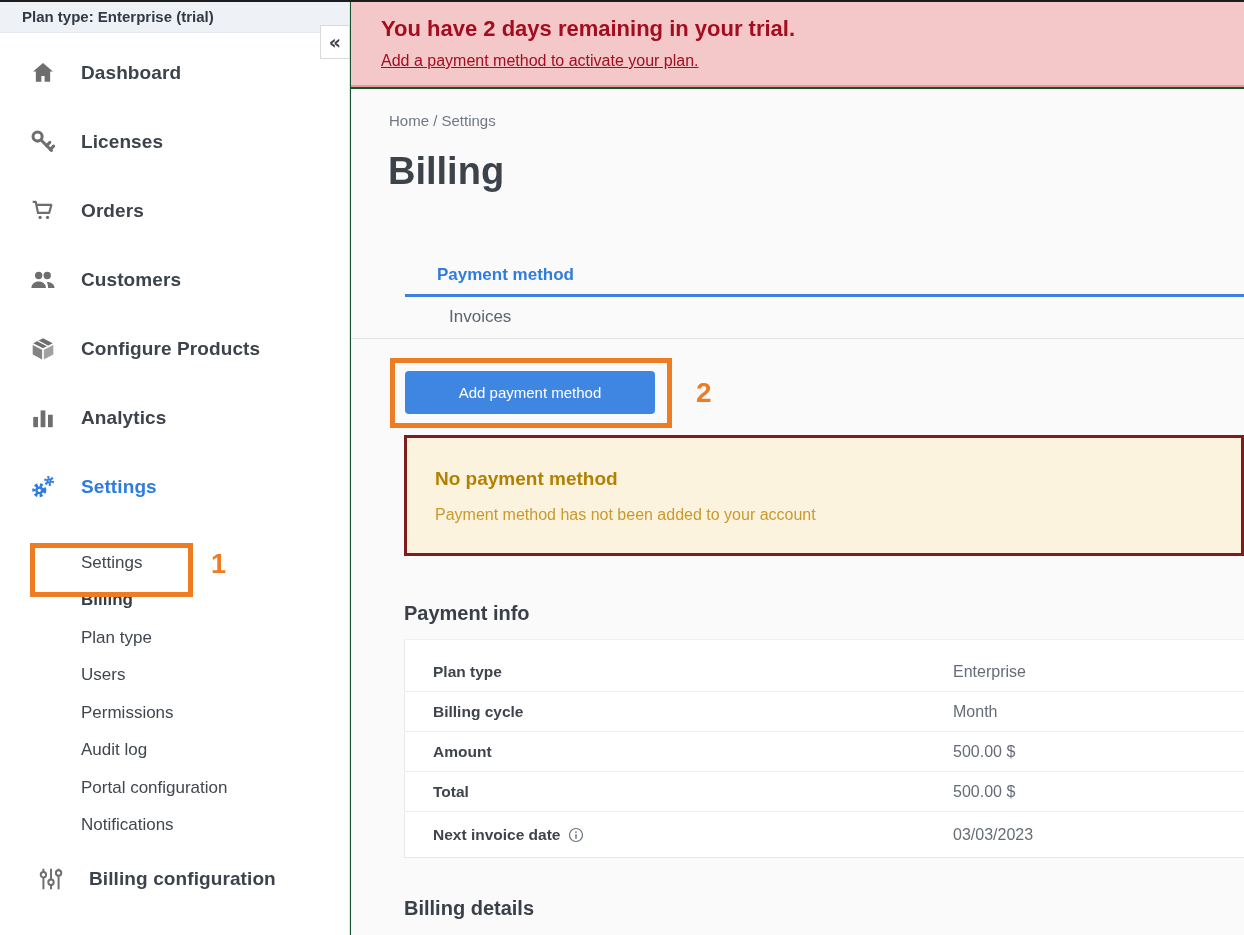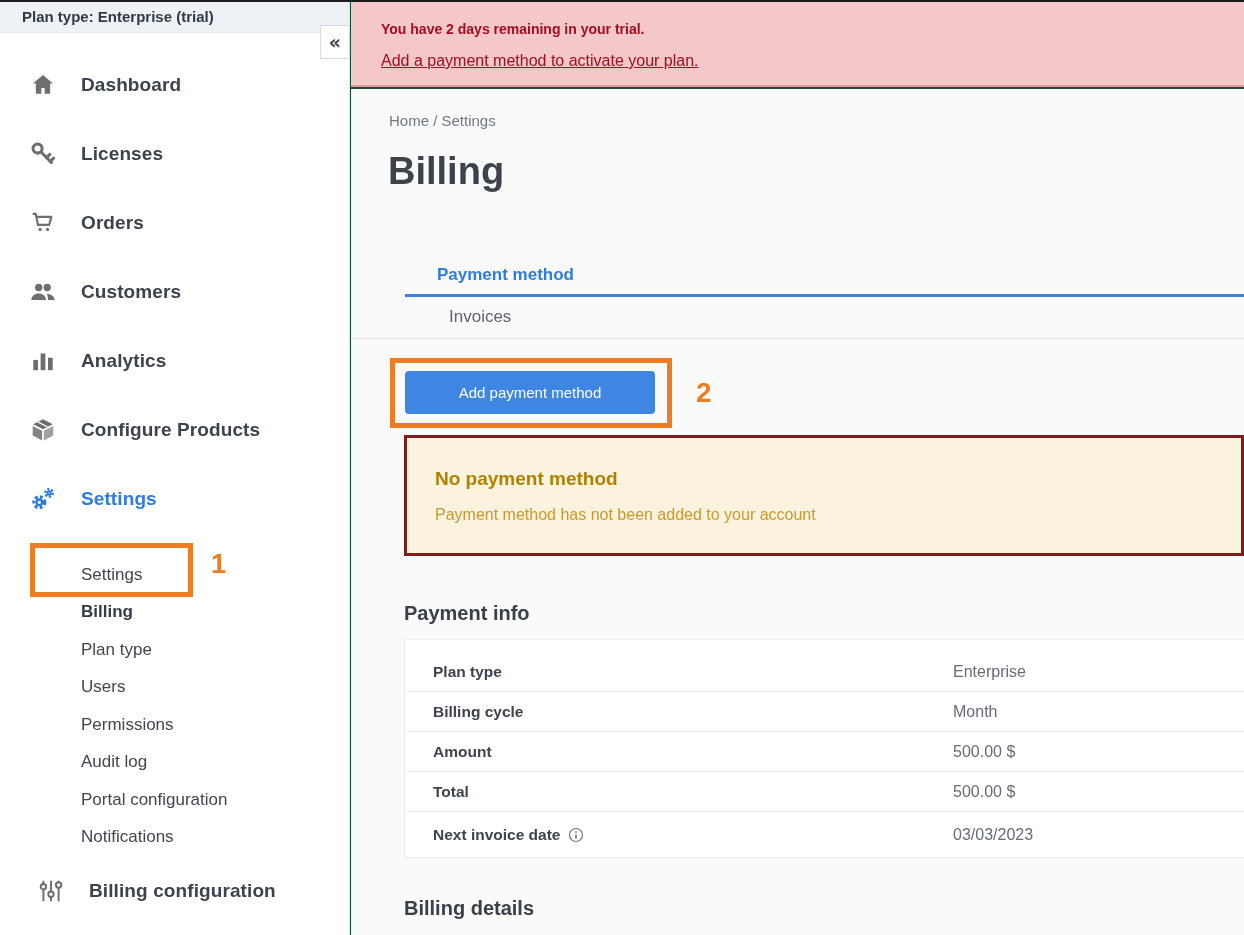--- a/index.html
+++ b/index.html
@@ -6,33 +6,33 @@
   html,body { background:#ffffff; }
   body { font-family:"Liberation Sans", sans-serif; }
   #app { position:relative; width:1244px; height:935px; overflow:hidden; background:#14532d; }
 
   .topline { position:absolute; top:0; left:0; width:100%; height:2px; background:#1d1d1f; z-index:50; }
 
   
   .sidebar { position:absolute; left:0; top:2px; bottom:0; width:350px; background:#ffffff; border-right:1px solid #e1e3e6; z-index:10; }
   .planbar { height:31px; background:#eef1f6; border-bottom:1px solid #e6eaf1; font-size:15px; font-weight:700; color:#333a43; line-height:30px; padding-left:22px; white-space:nowrap; }
   .collapse-btn { position:absolute; top:23px; right:-1px; width:30px; height:34px; background:#fff; border:1px solid #d9d9d9; color:#40454d; font-size:19px; font-weight:700; display:flex; align-items:center; justify-content:center; cursor:pointer; z-index:6; font-family:"DejaVu Sans", sans-serif; }
-  .nav { padding-top:40px; }
+  .nav { padding-top:28px; }
   .nav-item { height:24px; margin-bottom:45px; display:flex; align-items:center; cursor:pointer; }
   .nav-icon { width:27px; margin-left:29px; margin-right:25px; display:flex; align-items:center; justify-content:center; flex:none; }
   .nav-label { font-size:19px; font-weight:700; color:#3d434c; letter-spacing:.1px; white-space:nowrap; }
   .nav-item--active .nav-label { color:#2f7ce0; }
   .subnav { margin-top:6px; }
   .sub-item { height:37.5px; display:flex; align-items:center; padding-left:81px; font-size:17px; color:#40474f; cursor:pointer; white-space:nowrap; }
   .sub-item--current { font-weight:700; color:#363c44; }
   .nav-item--bottom { margin-top:18px; height:34px; margin-bottom:0;margin-left:8px; }
 
   
   .banner { position:absolute; left:351px; right:0; top:2px; height:85px; background:#f4c8c9; border-bottom:2px solid #e29b9a; padding:14px 20px 0 30px; z-index:5; }
-  .banner-title { font-size:14px; font-weight:700; color:#a30d20; line-height:26px; }
+  .banner-title { font-size:22px; font-weight:700; color:#a30d20; line-height:26px; }
   .banner-link { display:inline-block; margin-top:9px; font-size:16px; color:#a30d20; text-decoration:underline; line-height:20px; cursor:pointer; }
 
   
   .main { position:absolute; left:351px; right:0; top:89px; bottom:0; background:#fafafa; overflow:hidden; }
   .breadcrumb { margin:23px 0 0 38px; font-size:15px; color:#6f7884; cursor:pointer; }
   .page-title { margin:19px 0 0 37px; font-size:38px; line-height:47px; font-weight:600; color:#3c434b; }
   .tabs { margin-top:59px; padding-left:54px; display:flex; border-bottom:1px solid #e1e3e7;flex-direction:column; }
   .tab { position:relative; padding:0 32px; line-height:42px; height:42px; font-size:17px; color:#5d646f; cursor:pointer; white-space:nowrap; }
   .tab--active { color:#2f7ce0; font-weight:700; }
   .tab--active::after { content:''; position:absolute; left:0; right:0; bottom:-1px; height:3px; background:#3b82dd; }
@@ -117,40 +117,40 @@
               <circle cx="8" cy="7.8" r="3.4"></circle>
               <circle cx="15.9" cy="7.8" r="3.4"></circle>
               <path d="M1.3 19.3c0-3.7 3-6 6.7-6s6.7 2.3 6.7 6z"></path>
               <path d="M15.4 13.5c3.5.1 7.3 2.2 7.3 5.8h-6c0-2.3-.5-4.3-1.3-5.8z"></path>
             </svg>
         </span>
         <span class="nav-label">Customers</span>
       </div>
       <div class="nav-item">
         <span class="nav-icon">
+          <svg width="26" height="26" viewBox="0 0 24 24">
+              <g fill="#6e6e6e">
+                <path d="M12 2l9 4.7-9 4.7-9-4.7z"></path>
+                <path d="M2.5 8.2l8.7 4.6v8.9l-8.7-4.6z" fill-opacity=".85"></path>
+                <path d="M21.5 8.2l-8.7 4.6v8.9l8.7-4.6z" fill-opacity=".65"></path>
+              </g>
+              <path d="M7.3 4.5l9 4.7" stroke="#fff" stroke-width="1.1" fill="none"></path>
+            </svg>
+        </span>
+        <span class="nav-label">Configure Products</span>
+      </div>
+      <div class="nav-item">
+        <span class="nav-icon">
           <svg width="26" height="26" viewBox="0 0 24 24" fill="#6e6e6e">
               <rect x="3" y="11" width="4.4" height="9.5"></rect>
               <rect x="9.8" y="5" width="4.4" height="15.5"></rect>
               <rect x="16.6" y="9" width="4.4" height="11.5"></rect>
             </svg>
         </span>
         <span class="nav-label">Analytics</span>
-      </div>
-      <div class="nav-item">
-        <span class="nav-icon">
-          <svg width="26" height="26" viewBox="0 0 24 24">
-              <g fill="#6e6e6e">
-                <path d="M12 2l9 4.7-9 4.7-9-4.7z"></path>
-                <path d="M2.5 8.2l8.7 4.6v8.9l-8.7-4.6z" fill-opacity=".85"></path>
-                <path d="M21.5 8.2l-8.7 4.6v8.9l8.7-4.6z" fill-opacity=".65"></path>
-              </g>
-              <path d="M7.3 4.5l9 4.7" stroke="#fff" stroke-width="1.1" fill="none"></path>
-            </svg>
-        </span>
-        <span class="nav-label">Configure Products</span>
       </div>
       <div class="nav-item nav-item--active">
         <span class="nav-icon">
           <svg width="26" height="26" viewBox="0 0 24 24">
               <g stroke="#2f7ce0" fill="none">
                 <circle cx="8.6" cy="15" r="5" stroke-width="3" stroke-dasharray="2.6 2.1"></circle>
                 <circle cx="8.6" cy="15" r="2.6" stroke-width="2.2"></circle>
                 <circle cx="17.6" cy="6.4" r="3.4" stroke-width="2.4" stroke-dasharray="1.9 1.6"></circle>
                 <circle cx="17.6" cy="6.4" r="1.5" stroke-width="1.8"></circle>
               </g>

